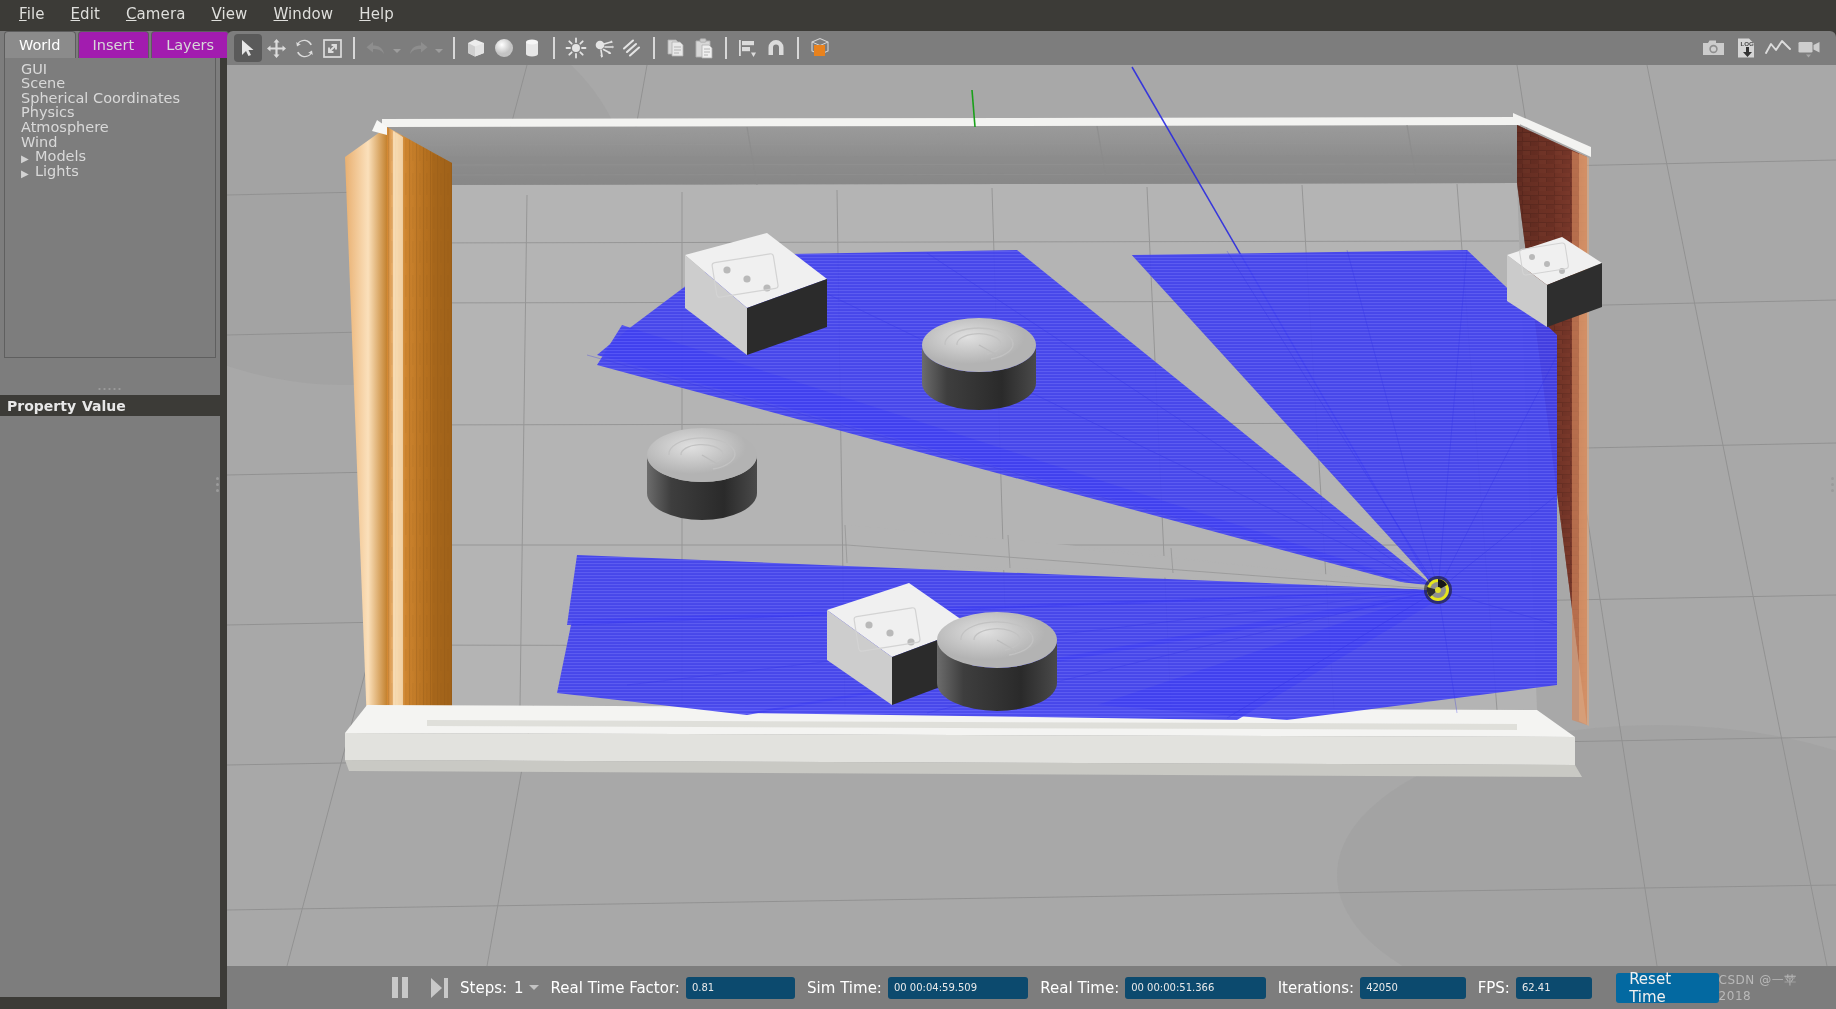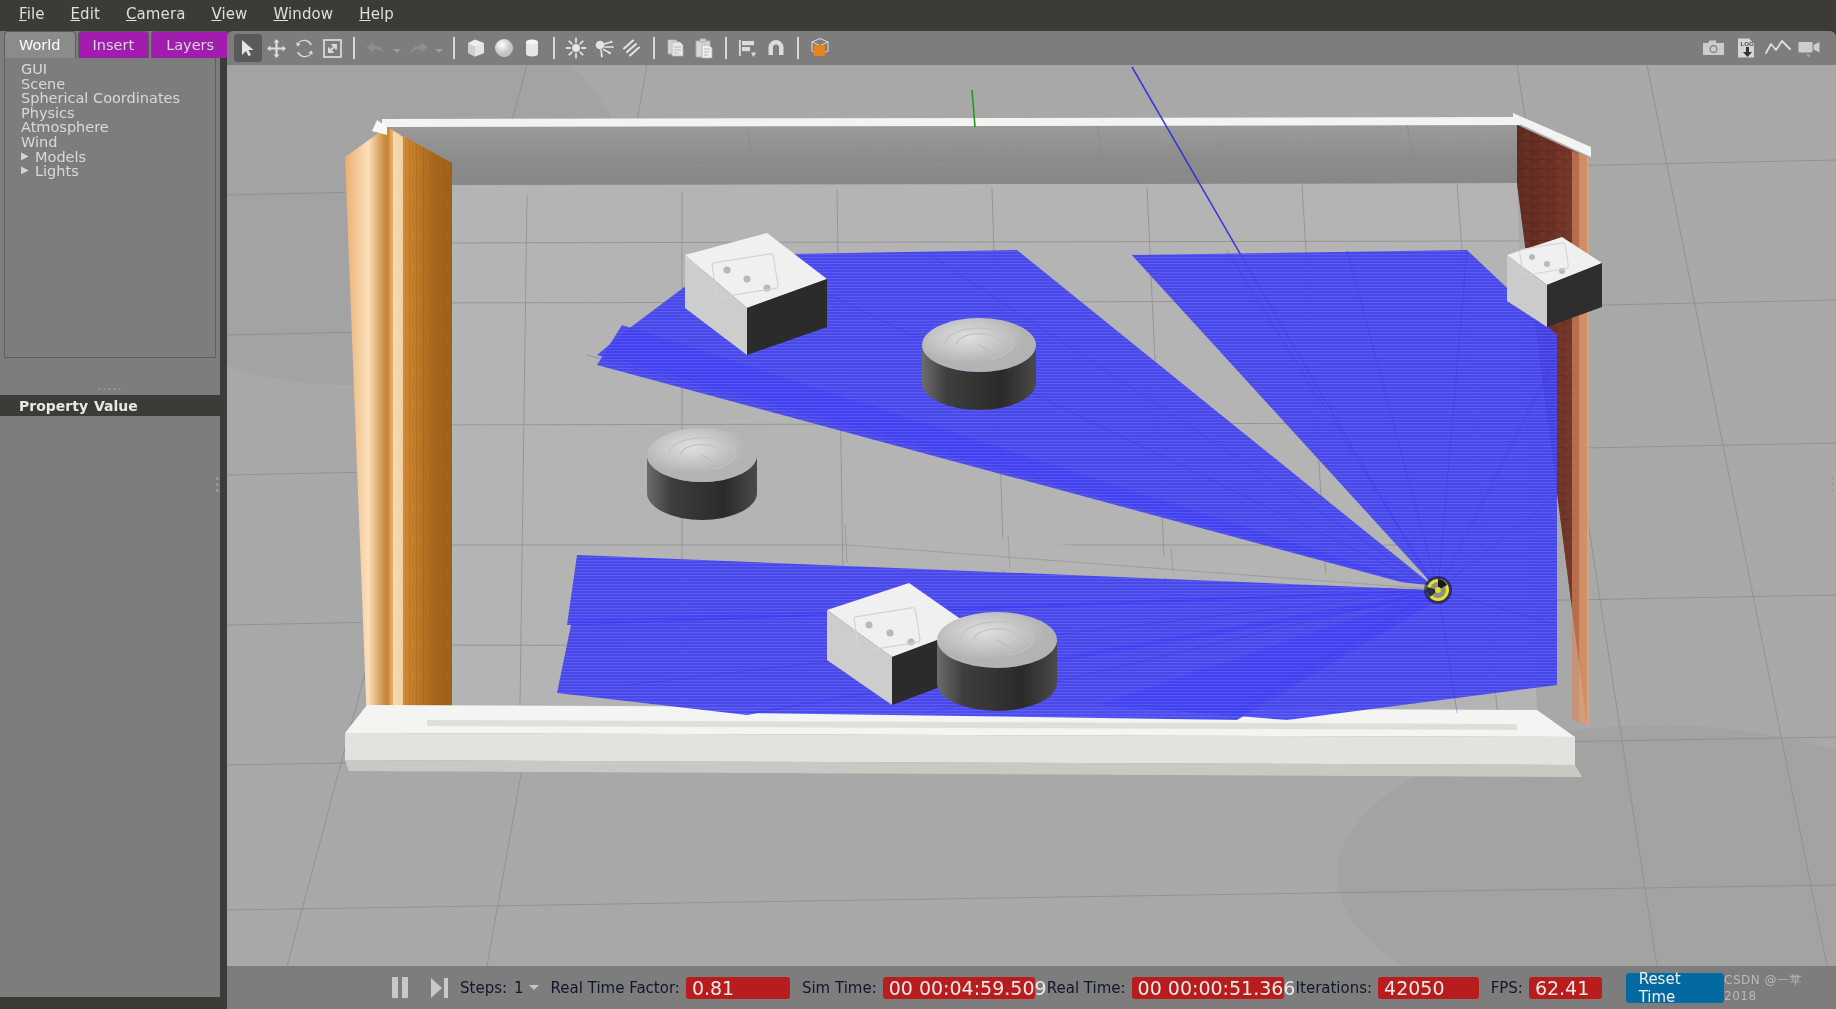--- a/index.html
+++ b/index.html
@@ -17,36 +17,36 @@
   
   .leftpanel{ position:absolute; left:0; top:31px; width:220px; height:935px;
     background:#7d7d7d; }
   .tabrow{ position:absolute; left:4px; top:0px; height:27px; display:flex; gap:2px;justify-content:center; }
   .tab{ background:#a21caf; color:#d8d8d8; font-size:14.5px;
     padding:5px 14px 6px 14px; border-radius:4px 4px 0 0; cursor:default;
     border:1px solid #5d5d5d; border-bottom:none; }
   .tab.active{ background:#8b8b8b; color:#fff; }
   .treewrap{ position:absolute; left:4px; top:27px; width:212px; height:300px;
     background:#7d7d7d; border:1px solid #5f5f5f; border-top:none; padding-top:4px; }
-  .tnode{ display:flex; align-items:flex-start; height:14.6px; padding-left:16px;
+  .tnode{ display:flex; align-items:flex-end; height:14.6px; padding-left:16px;
     font-size:14.5px; color:#d9d9d9; cursor:default; }
   .tnode .arrow{ position:absolute; left:16px; width:10px; color:#d3d3d3; font-size:10px; }
   .tnode.haskid{ padding-left:30px; position:relative; }
   .tnode .lbl{ line-height:15px; }
 
   .splitter{ position:absolute; left:4px; top:352px; width:212px; height:12px;
     display:flex; align-items:center; justify-content:center; }
   .splitter i{ display:block; width:26px; height:4px;
     background-image:radial-gradient(circle,#9a9a9a 1px,transparent 1.2px);
     background-size:5px 4px; }
 
   .propheader{ position:absolute; left:0px; top:364px; width:220px; height:21px;
     background:#3c3b37; display:flex; align-items:center; }
   .propheader span{ color:#e8e8e8; font-size:14px; font-weight:bold; }
-  .ph-prop{ margin-left:19px; width:75px; }
+  .ph-prop{ margin-left:7px; width:75px; }
   .propbody{ position:absolute; left:0px; top:385px; width:220px; height:581px;
     background:#7d7d7d; }
   .leftgrip{ position:absolute; left:214px; top:470px; width:7px; height:28px;
     display:flex; flex-direction:column; align-items:center; justify-content:center; gap:3px; }
   .leftgrip i{ width:3px; height:3px; border-radius:50%; background:#9b9b9b; display:block; }
 
   
   .toolbar{ position:absolute; left:227px; top:31px; width:1609px; height:34px;
     background:#7d7d7d; border-radius:6px 6px 0 0; display:flex; align-items:center;
     padding-left:7px; }
@@ -70,22 +70,22 @@
 
   
   .statusbar{ position:absolute; left:227px; top:966px; width:1609px; height:43px;
     background:#7d7d7d; display:flex; align-items:center; }
   .sb-pause{ margin-left:165px; display:flex; gap:4px; cursor:default; }
   .sb-pause i{ display:block; width:6px; height:21px; background:#c9c9c9; }
   .sb-step{ margin-left:23px; display:flex; align-items:center; gap:2px; cursor:default; }
   .sb-step .tri{ width:0;height:0;border-top:10px solid transparent;
     border-bottom:10px solid transparent;border-left:11px solid #c9c9c9; }
   .sb-step .bar{ width:4px;height:20px;background:#c9c9c9; }
-  .sb-lbl{ color:#0f172a; font-size:15px; margin-left:12px; white-space:nowrap; }
-  .sb-val{ background:#b91c1c; color:#e9e9e9; font-size:19px; height:22px;
+  .sb-lbl{ color:#ffffff; font-size:15px; margin-left:12px; white-space:nowrap; }
+  .sb-val{ background:#0c4a6e; color:#e9e9e9; font-size:10px; height:22px;
     display:flex; align-items:center; padding:0 6px; margin-left:6px;
     border-radius:3px; white-space:nowrap; }
   .sb-spin{ margin-left:5px; display:flex; align-items:center; }
   .sb-spin b{ width:0;height:0;border-left:5px solid transparent;
     border-right:5px solid transparent;border-top:5px solid #c3c3c3; display:block; }
   .sb-reset{ margin-left:24px; background:#0369a1; color:#f0f0f0; font-size:15px;
     height:30px; display:flex; align-items:center; padding:0 13px; border-radius:3px;
     cursor:default; }
   .watermark{ margin-left:auto; margin-right:16px; color:#b9b9b9; font-size:12px;
     letter-spacing:.5px; }

